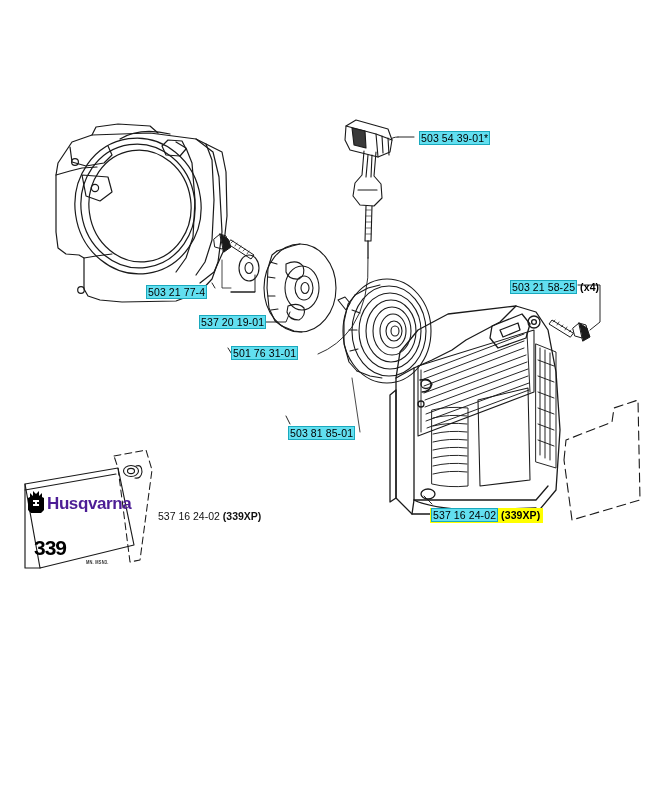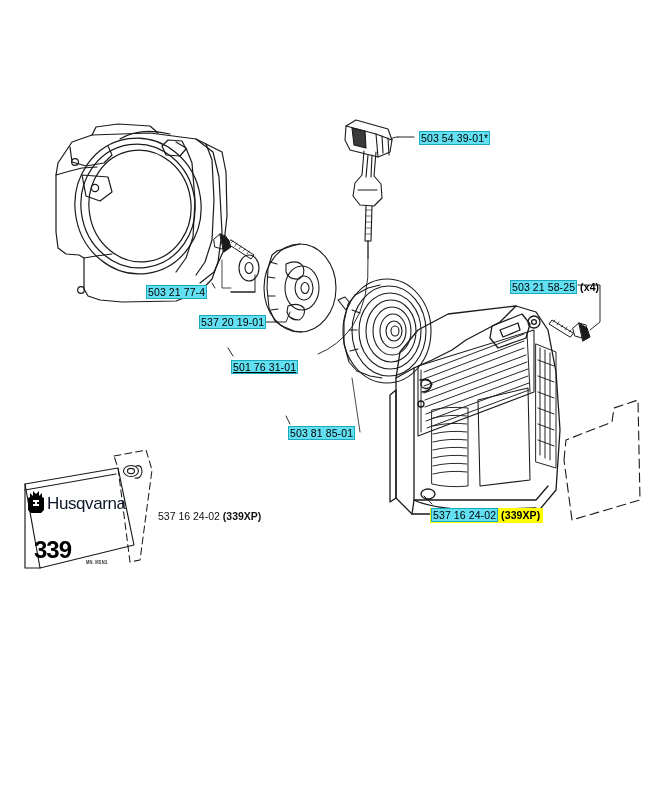--- a/index.html
+++ b/index.html
@@ -13,22 +13,22 @@
   .pn{background:#62dff0;padding:0 1px;border:1px solid #1aa9bd;}
   .suffix{font-weight:bold;padding-left:3px;}
   .callout.hl{background:#ffff00;padding:1px 3px 1px 1px;}
   .callout.hl .suffix{font-weight:bold;}
 
   .plain-label{position:absolute;font-size:10.5px;color:#111;white-space:nowrap;
                font-family:"Liberation Sans",sans-serif;}
   .plain-label b{font-weight:bold;}
 
   .decal-text{position:absolute;white-space:nowrap;font-family:"Liberation Sans",sans-serif;}
-  .brand{font-size:17px;font-weight:normal;letter-spacing:-0.4px;color:#0f172a;text-align:right;}
-  .model{font-size:24px;font-weight:bold;letter-spacing:-1px;color:#000;}
+  .brand{font-size:17px;font-weight:bold;letter-spacing:-0.4px;color:#4c1d95;text-align:right;}
+  .model{font-size:21px;font-weight:bold;letter-spacing:-1px;color:#000;}
   .micro{font-size:4px;font-weight:bold;color:#333;letter-spacing:0.2px;transform:scaleY(1.3);}
 </style>
 </head>
 <body>
 
 <div id="stage">
 
   <svg class="art" viewBox="0 0 652 800">
     <g fill="none" stroke="#1a1a1a" stroke-width="1.1" stroke-linejoin="round" stroke-linecap="round">
 
@@ -241,21 +241,21 @@
   </div>
 
   <div class="callout" style="left:146px;top:286px;">
     <span class="pn">503 21 77-4</span><span class="suffix"></span>
   </div>
 
   <div class="callout" style="left:171px;top:316px;padding-left:28px;">
     <span class="pn">537 20 19-01</span><span class="suffix"></span>
   </div>
 
-  <div class="callout" style="left:231px;top:361px;text-decoration:underline;">
+  <div class="callout" style="left:231px;top:347px;">
     <span class="pn">501 76 31-01</span><span class="suffix"></span>
   </div>
 
   <div class="callout" style="left:478px;top:281px;margin-left:32px;">
     <span class="pn">503 21 58-25</span><span class="suffix">(x4)</span>
   </div>
 
   <div class="callout" style="left:288px;top:427px;text-align:right;">
     <span class="pn">503 81 85-01</span><span class="suffix"></span>
   </div>

